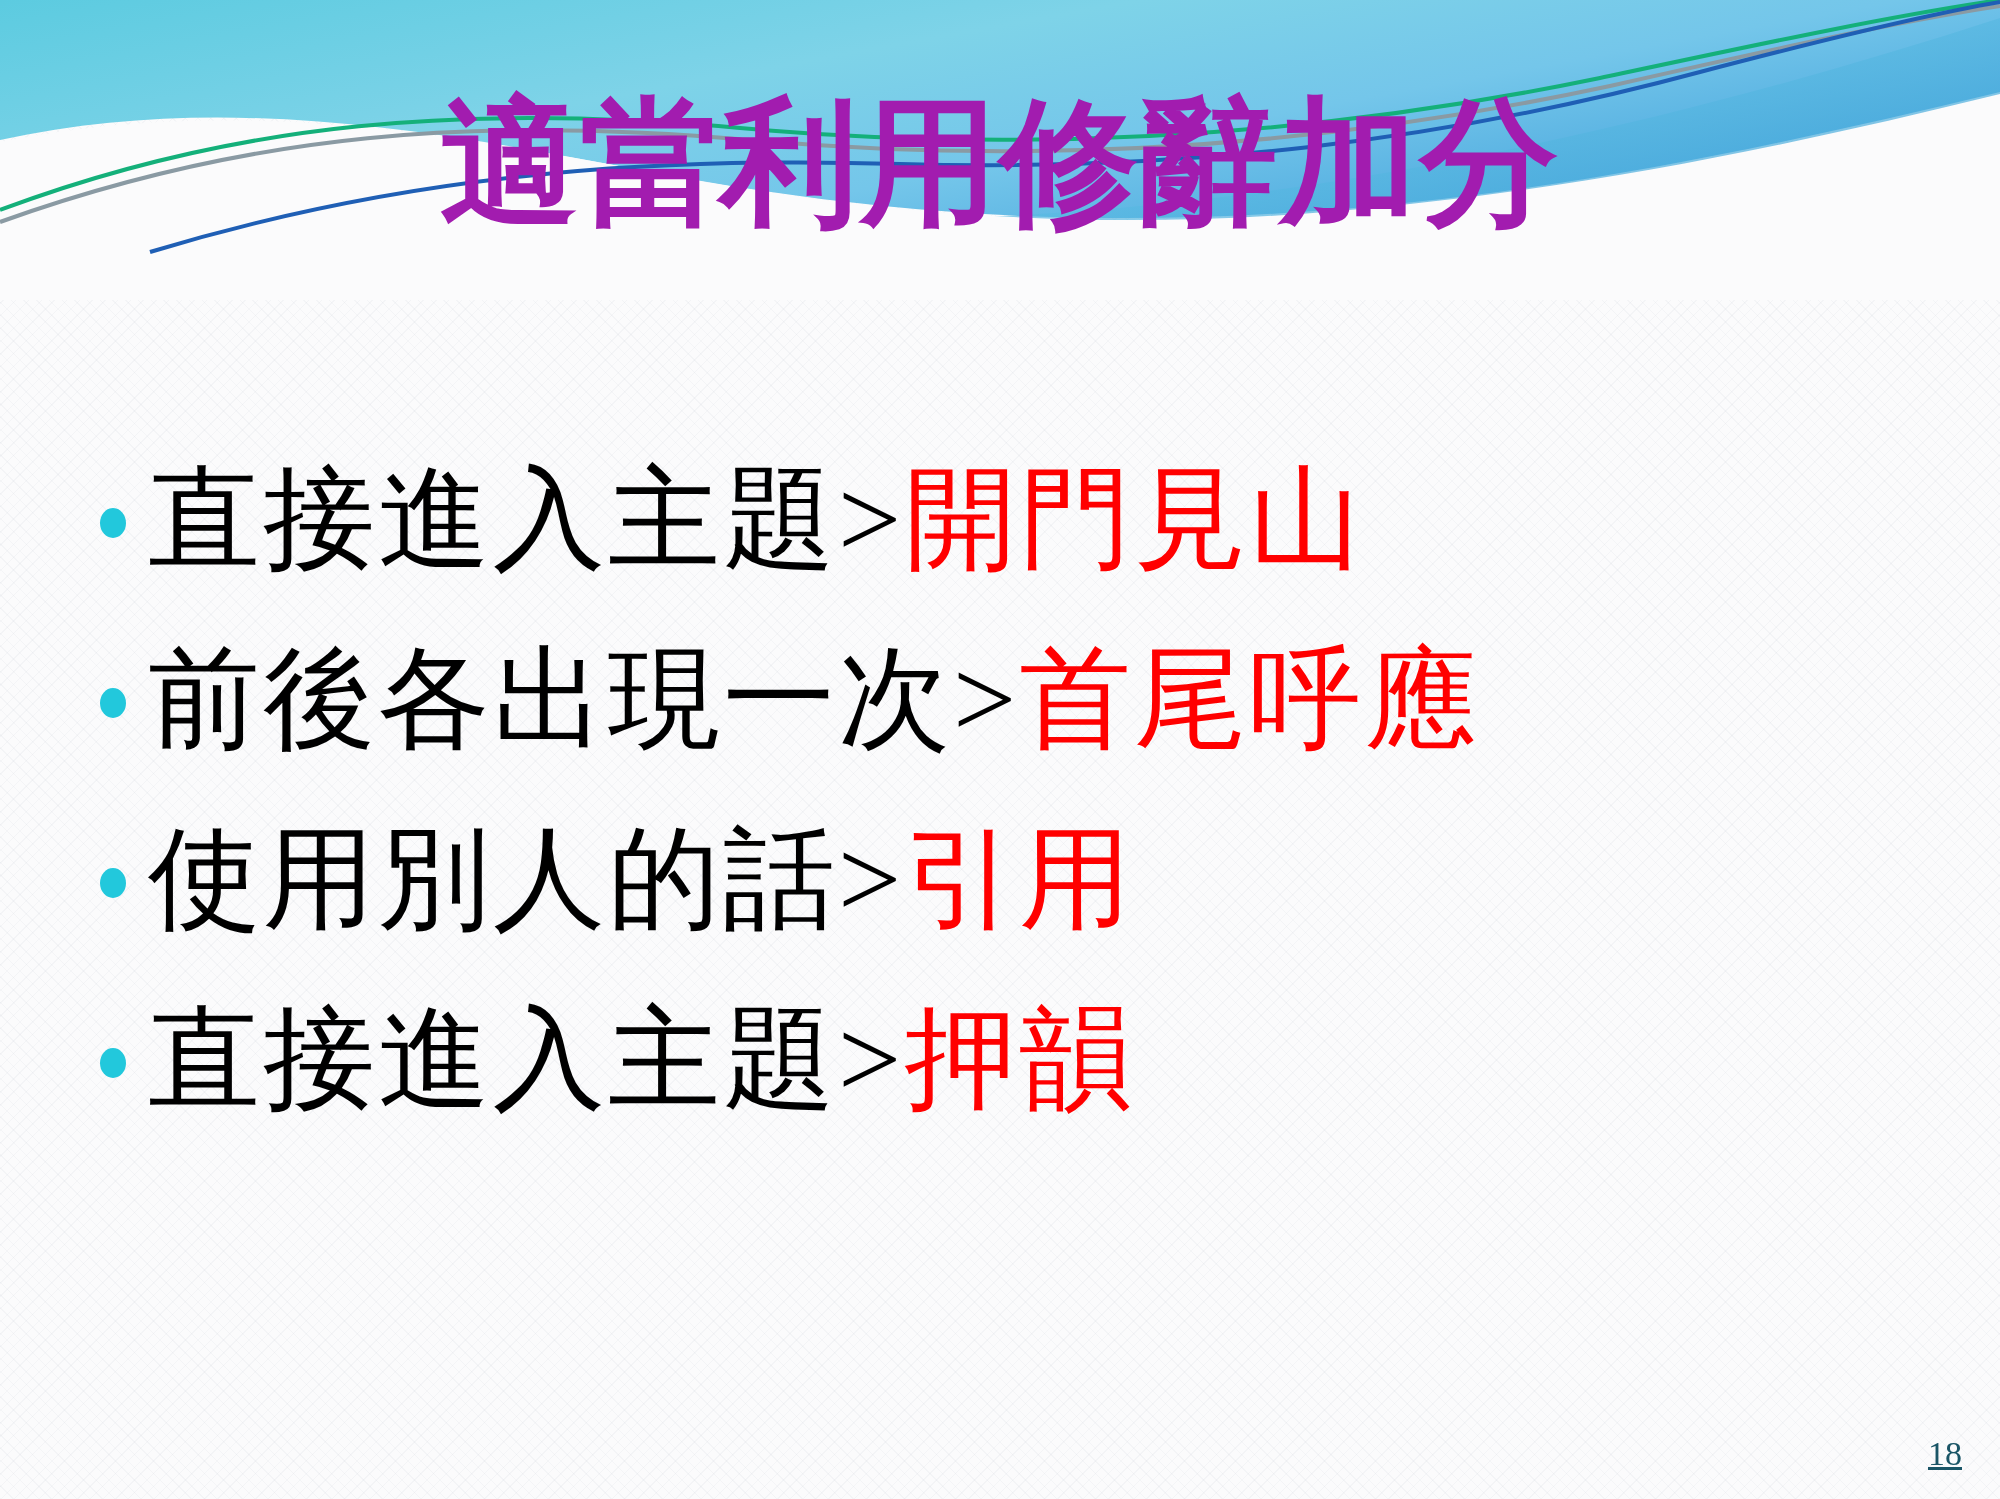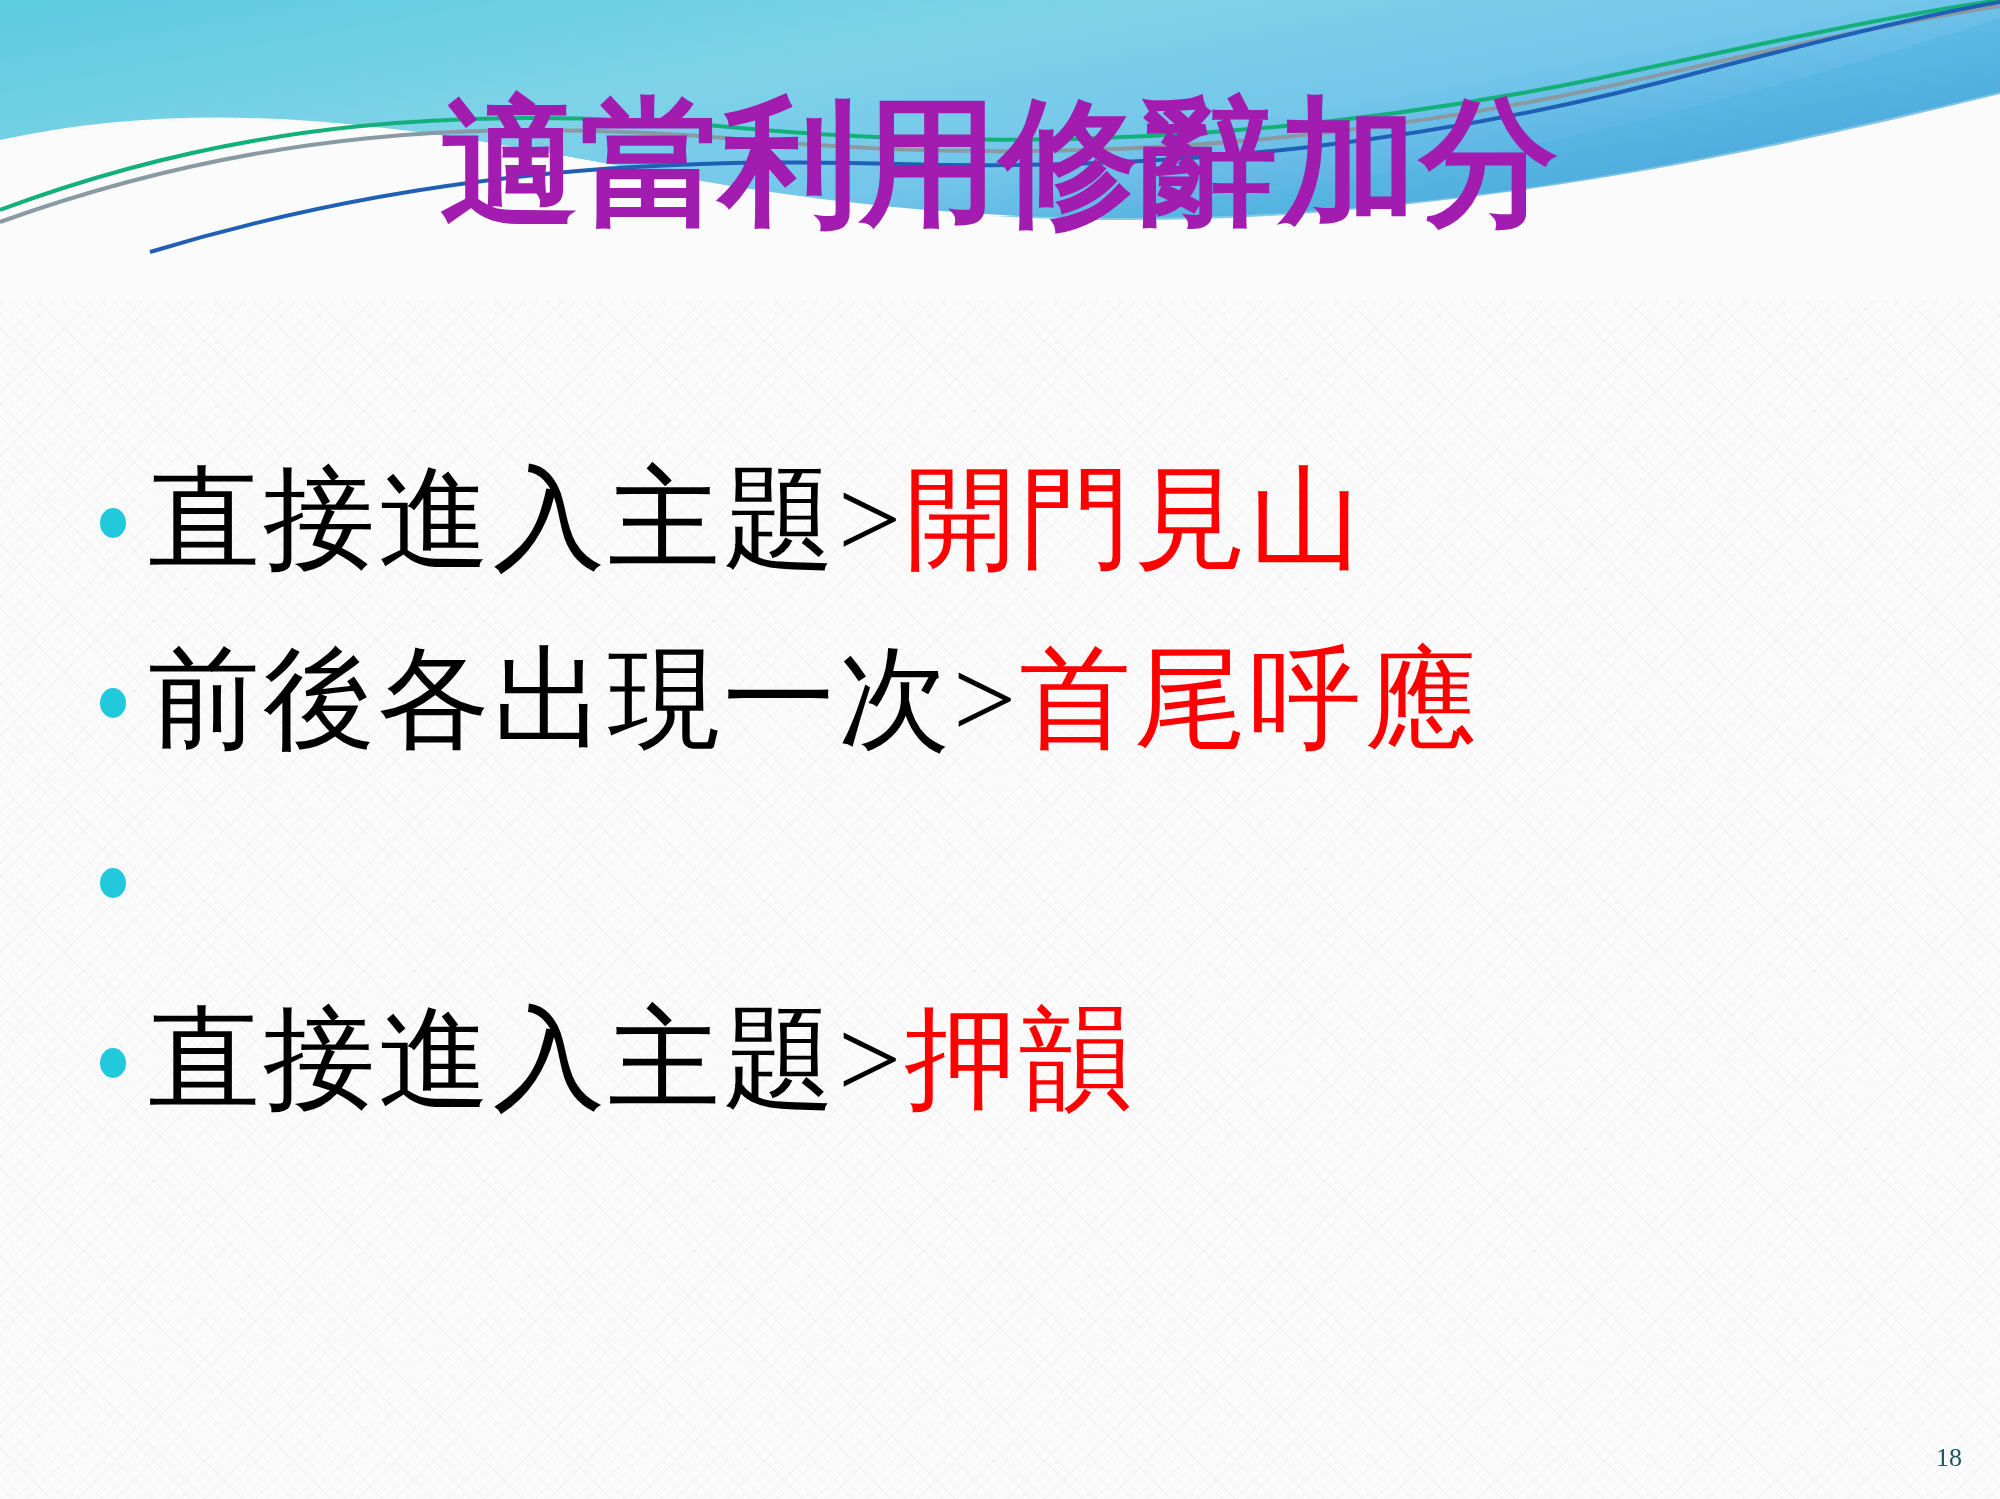--- a/index.html
+++ b/index.html
@@ -98,23 +98,24 @@
   .bullet-text .plain { color: #000000; }
   .bullet-text .sep   { color: #000000; }
   .bullet-text .emph  { color: #ff0000; }
 
   
   .page-number {
     position: absolute;
     right: 38px;
     bottom: 26px;
     font-family: "Liberation Serif", "DejaVu Serif", serif;
-    font-size: 26px;
+    font-size: 34px;
     color: #1a5566;
     z-index: 6;
+    text-decoration: underline;
   }
 </style>
 </head>
 <body>
 
 <div class="slide">
 
   <div class="slide-texture"></div>
 
   <div class="header-wave">
@@ -188,20 +189,23 @@
 
     <div class="bullet-row">
       <span class="bullet-marker"></span>
       <span class="bullet-text">
         <span class="plain">前後各出現一次</span><span class="sep">&gt;</span><span class="emph">首尾呼應</span>
       </span>
     </div>
 
     <div class="bullet-row">
       <span class="bullet-marker"></span>
+      <span class="bullet-text">
+        <span class="plain">使用別人的話</span><span class="sep">&gt;</span><span class="emph">引用</span>
+      </span>
     </div>
 
     <div class="bullet-row">
       <span class="bullet-marker"></span>
       <span class="bullet-text">
         <span class="plain">直接進入主題</span><span class="sep">&gt;</span><span class="emph">押韻</span>
       </span>
     </div>
 
   </div>

